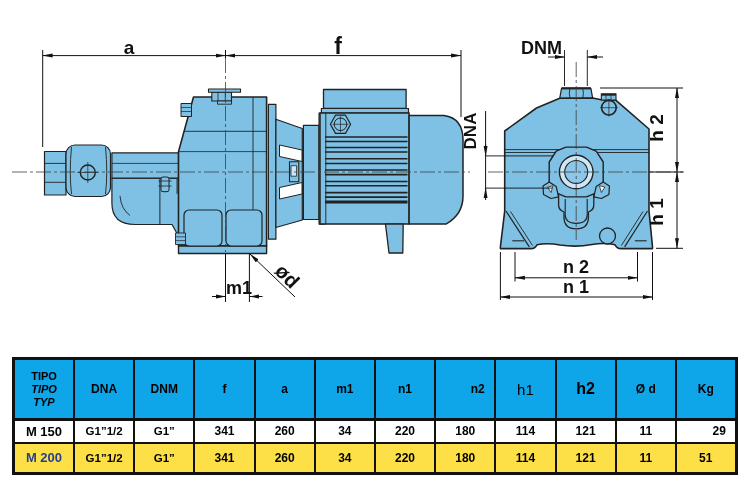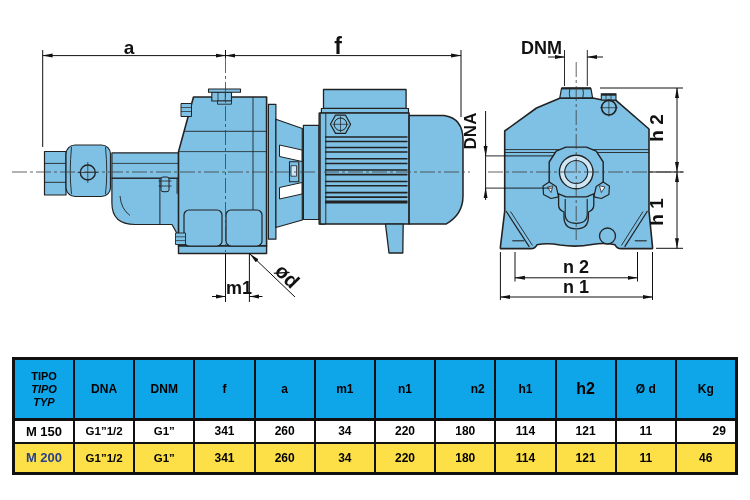--- a/index.html
+++ b/index.html
@@ -336,21 +336,21 @@
 <td style="border:2px solid #111;border-bottom:3px solid #111;font-size:12px;font-weight:bold;">f</td>
 
 <td style="border:2px solid #111;border-bottom:3px solid #111;font-size:12px;font-weight:bold;">a</td>
 
 <td style="border:2px solid #111;border-bottom:3px solid #111;font-size:12px;font-weight:bold;">m1</td>
 
 <td style="border:2px solid #111;border-bottom:3px solid #111;font-size:12px;font-weight:bold;">n1</td>
 
 <td style="border:2px solid #111;border-bottom:3px solid #111;font-size:12px;font-weight:bold;padding-left:26px;">n2</td>
 
-<td style="border:2px solid #111;border-bottom:3px solid #111;font-size:12px;font-weight:bold;">h1</td>
+<td style="border:2px solid #111;border-bottom:3px solid #111;font-size:15px;font-weight:normal;">h1</td>
 
 <td style="border:2px solid #111;border-bottom:3px solid #111;font-size:16px;font-weight:bold;">h2</td>
 
 <td style="border:2px solid #111;border-bottom:3px solid #111;font-size:12px;font-weight:bold;">Ø d</td>
 
 <td style="border:2px solid #111;border-bottom:3px solid #111;font-size:12px;font-weight:bold;">Kg</td>
 </tr>
 
 <tr style="height:23px;background:#fff;">
 <td style="border:2px solid #111;font-size:13px;font-weight:bold;color:#000000;">M 150</td>
@@ -372,19 +372,19 @@
 <td style="border:2px solid #111;font-size:11.5px;font-weight:bold;">G1”1/2</td>
 <td style="border:2px solid #111;font-size:11.5px;font-weight:bold;">G1”</td>
 <td style="border:2px solid #111;font-size:12px;font-weight:bold;">341</td>
 <td style="border:2px solid #111;font-size:12px;font-weight:bold;">260</td>
 <td style="border:2px solid #111;font-size:12px;font-weight:bold;">34</td>
 <td style="border:2px solid #111;font-size:12px;font-weight:bold;">220</td>
 <td style="border:2px solid #111;font-size:12px;font-weight:bold;">180</td>
 <td style="border:2px solid #111;font-size:12px;font-weight:bold;">114</td>
 <td style="border:2px solid #111;font-size:12px;font-weight:bold;">121</td>
 <td style="border:2px solid #111;font-size:12px;font-weight:bold;">11</td>
-<td style="border:2px solid #111;font-size:12px;font-weight:bold;">46</td>
+<td style="border:2px solid #111;font-size:12px;font-weight:bold;">51</td>
 </tr>
 </tbody>
       </table>
 </div>
 
 </div>
 
 </body></html>

